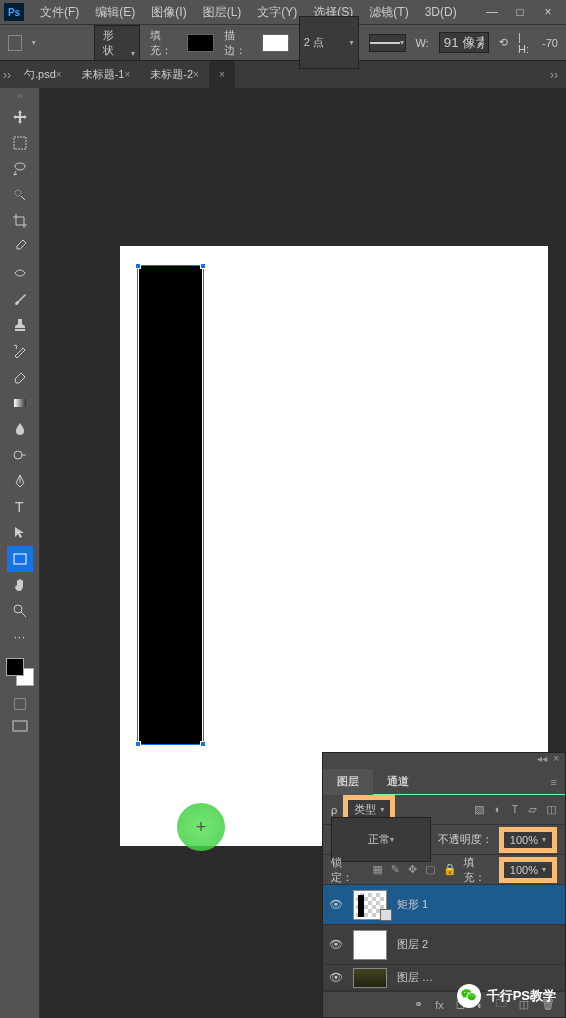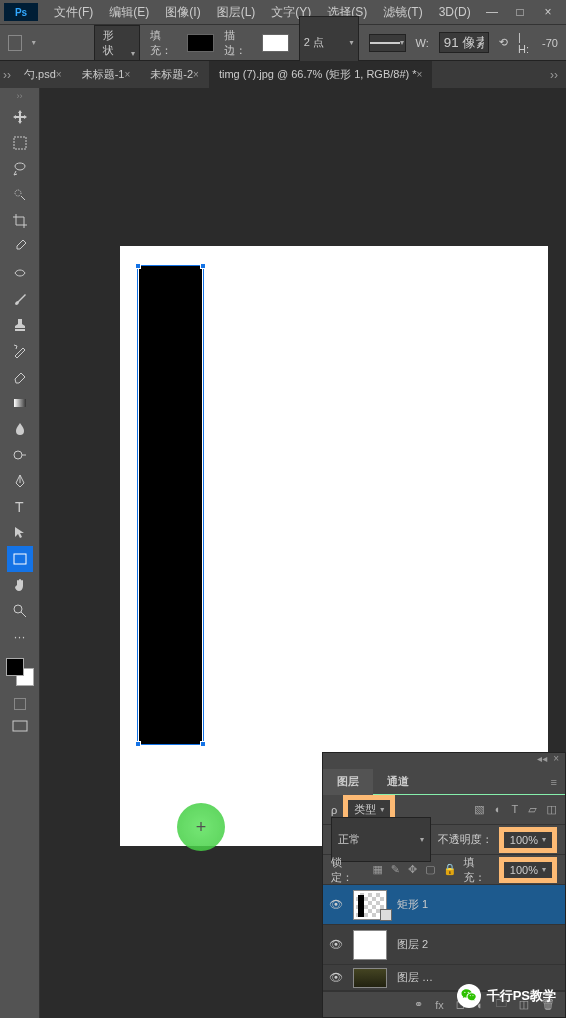--- a/index.html
+++ b/index.html
@@ -1,20 +1,20 @@
 <!DOCTYPE html>
 <html><head>
 <meta charset="utf-8">
 <style>
 * { margin: 0; padding: 0; box-sizing: border-box; font-family: "Microsoft YaHei", Arial, sans-serif; }
 body { width: 566px; height: 1018px; background: #535353; overflow: hidden; font-size: 12px; color: #ccc; }
 
 
 .menubar { height: 24px; background: #535353; display: flex; align-items: center; padding: 0 4px; }
-.ps-icon { width: 34px; height: 18px; background: #001e36; color: #31a8ff; display: flex; align-items: center; justify-content: center; font-size: 10px; font-weight: bold; margin-right: 8px; }
+.ps-icon { width: 20px; height: 18px; background: #001e36; color: #31a8ff; display: flex; align-items: center; justify-content: center; font-size: 10px; font-weight: bold; margin-right: 8px; }
 .menubar-item { padding: 0 8px; cursor: pointer; }
 .window-controls { margin-left: auto; display: flex; gap: 12px; padding-right: 6px; }
 .win-btn { width: 16px; height: 16px; display: flex; align-items: center; justify-content: center; cursor: pointer; }
 
 
 .optbar { height: 36px; background: #535353; border-top: 1px solid #333; display: flex; align-items: center; padding: 0 8px; gap: 10px; font-size: 11px; }
 .rect-preview { width: 16px; height: 16px; border: 1px solid #888; }
 .chev { font-size: 8px; color: #aaa; }
 .shape-dd { background: #3a3a3a; border: 1px solid #222; padding: 2px 18px 2px 8px; display: flex; align-items: flex-end; position: relative; margin-left: 48px; }
 .shape-dd .chev { position: absolute; right: 4px; }
@@ -63,21 +63,21 @@
 .panel { position: absolute; right: 0; bottom: 0; width: 244px; background: #474747; border: 1px solid #222; font-size: 11px; z-index: 5; }
 .panel-tabs-top { height: 16px; display: flex; justify-content: flex-end; padding: 0 6px; gap: 6px; color: #999; font-size: 10px; }
 .panel-tabs { height: 26px; display: flex; align-items: center; border-bottom: 1px solid #86efac; font-weight: bold; }
 .ptab { padding: 0 14px; height: 26px; display: flex; align-items: center; cursor: pointer; }
 .ptab.active { background: #535353; }
 .panel-menu { margin-left: auto; padding: 0 8px; color: #999; }
 .panel-row { height: 30px; display: flex; align-items: center; padding: 0 8px; gap: 6px; border-bottom: 1px solid #333; }
 .type-dd { background: #3a3a3a; border: 5px solid #fdba74; padding: 2px 6px; display: flex; align-items: center; gap: 4px; }
 .filter-icons { margin-left: auto; display: flex; gap: 10px; color: #aaa; }
 .filter-icons span { cursor: pointer; }
-.blend-dd { background: #3a3a3a; border: 1px solid #222; padding: 14px 6px; width: 100px; display: flex; justify-content: space-between; align-items: center; }
+.blend-dd { background: #3a3a3a; border: 1px solid #222; padding: 14px 6px; width: 100px; display: flex; justify-content: center; align-items: center; }
 .lock-icons { display: flex; gap: 8px; color: #999; margin-left: 6px; }
 .layer-list { max-height: 120px; background: #3e3e3e; }
 .layer-row { height: 40px; display: flex; align-items: center; padding: 0 6px; gap: 10px; border-bottom: 1px solid #333; cursor: pointer; }
 .layer-row.active { background: #1d5a8e; }
 .eye { width: 14px; color: #ccc; }
 .layer-thumb { width: 34px; height: 30px; background: #fff; border: 1px solid #888; position: relative; }
 .layer-thumb.shape-thumb::before { content: ''; position: absolute; inset: 2px; background: repeating-conic-gradient(#ccc 0% 25%, #fff 0% 50%) 0/8px 8px; }
 .layer-thumb.shape-thumb::after { content: ''; position: absolute; left: 4px; top: 4px; width: 6px; height: 22px; background: #000; }
 .layer-thumb.img-thumb { background: linear-gradient(#442, #221); }
 .vector-badge { position: absolute; right: -6px; bottom: -2px; width: 12px; height: 12px; background: #ddd; border: 1px solid #666; }
@@ -145,21 +145,20 @@
   </div>
   <div class="tab">
     <span>未标题-1</span>
     <span class="tab-close">×</span>
   </div>
   <div class="tab">
     <span>未标题-2</span>
     <span class="tab-close">×</span>
   </div>
   <div class="tab active">
-    <span>timg (7).jpg @ 66.7% (矩形 1, RGB/8#) *</span>
     <span class="tab-close">×</span>
   </div>
   <div class="tabbar-arrows">››</div>
 </div>
 
 <div class="main">
 
   <div class="toolbar">
     <div class="toolbar-expand">››</div>
     <div class="tool">

